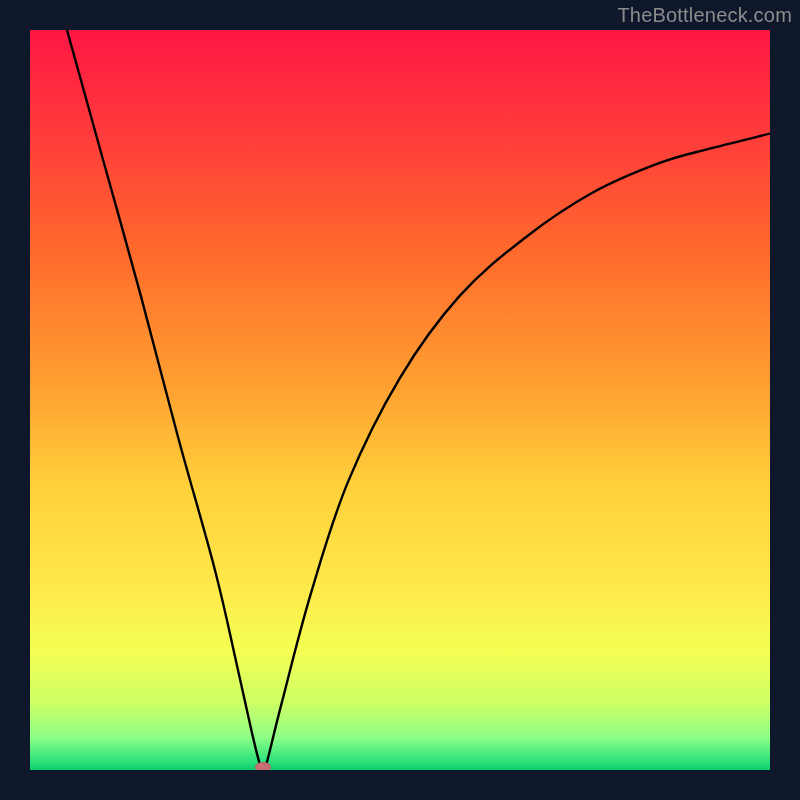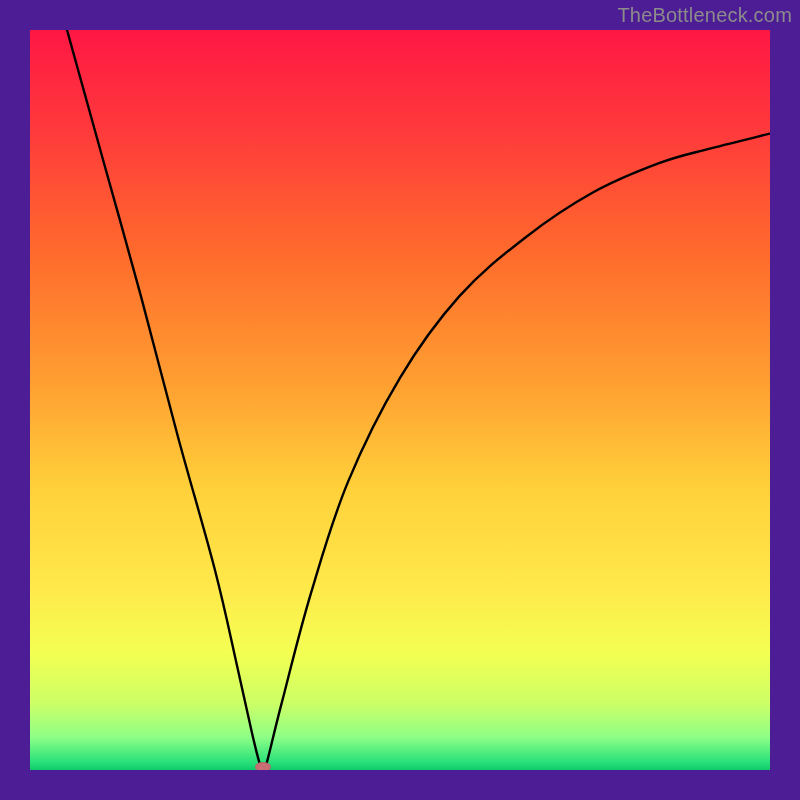--- a/index.html
+++ b/index.html
@@ -8,21 +8,21 @@
     width: 800px;
     height: 800px;
     background: #000;
     font-family: Arial, Helvetica, sans-serif;
     overflow: hidden;
   }
   .frame {
     position: relative;
     width: 800px;
     height: 800px;
-    background: #4c1d95;
+    background: #0f172a;
   }
   .plot {
     position: absolute;
     left: 30px;
     top: 30px;
     width: 740px;
     height: 740px;
     overflow: hidden;
   }
   .gradient {

